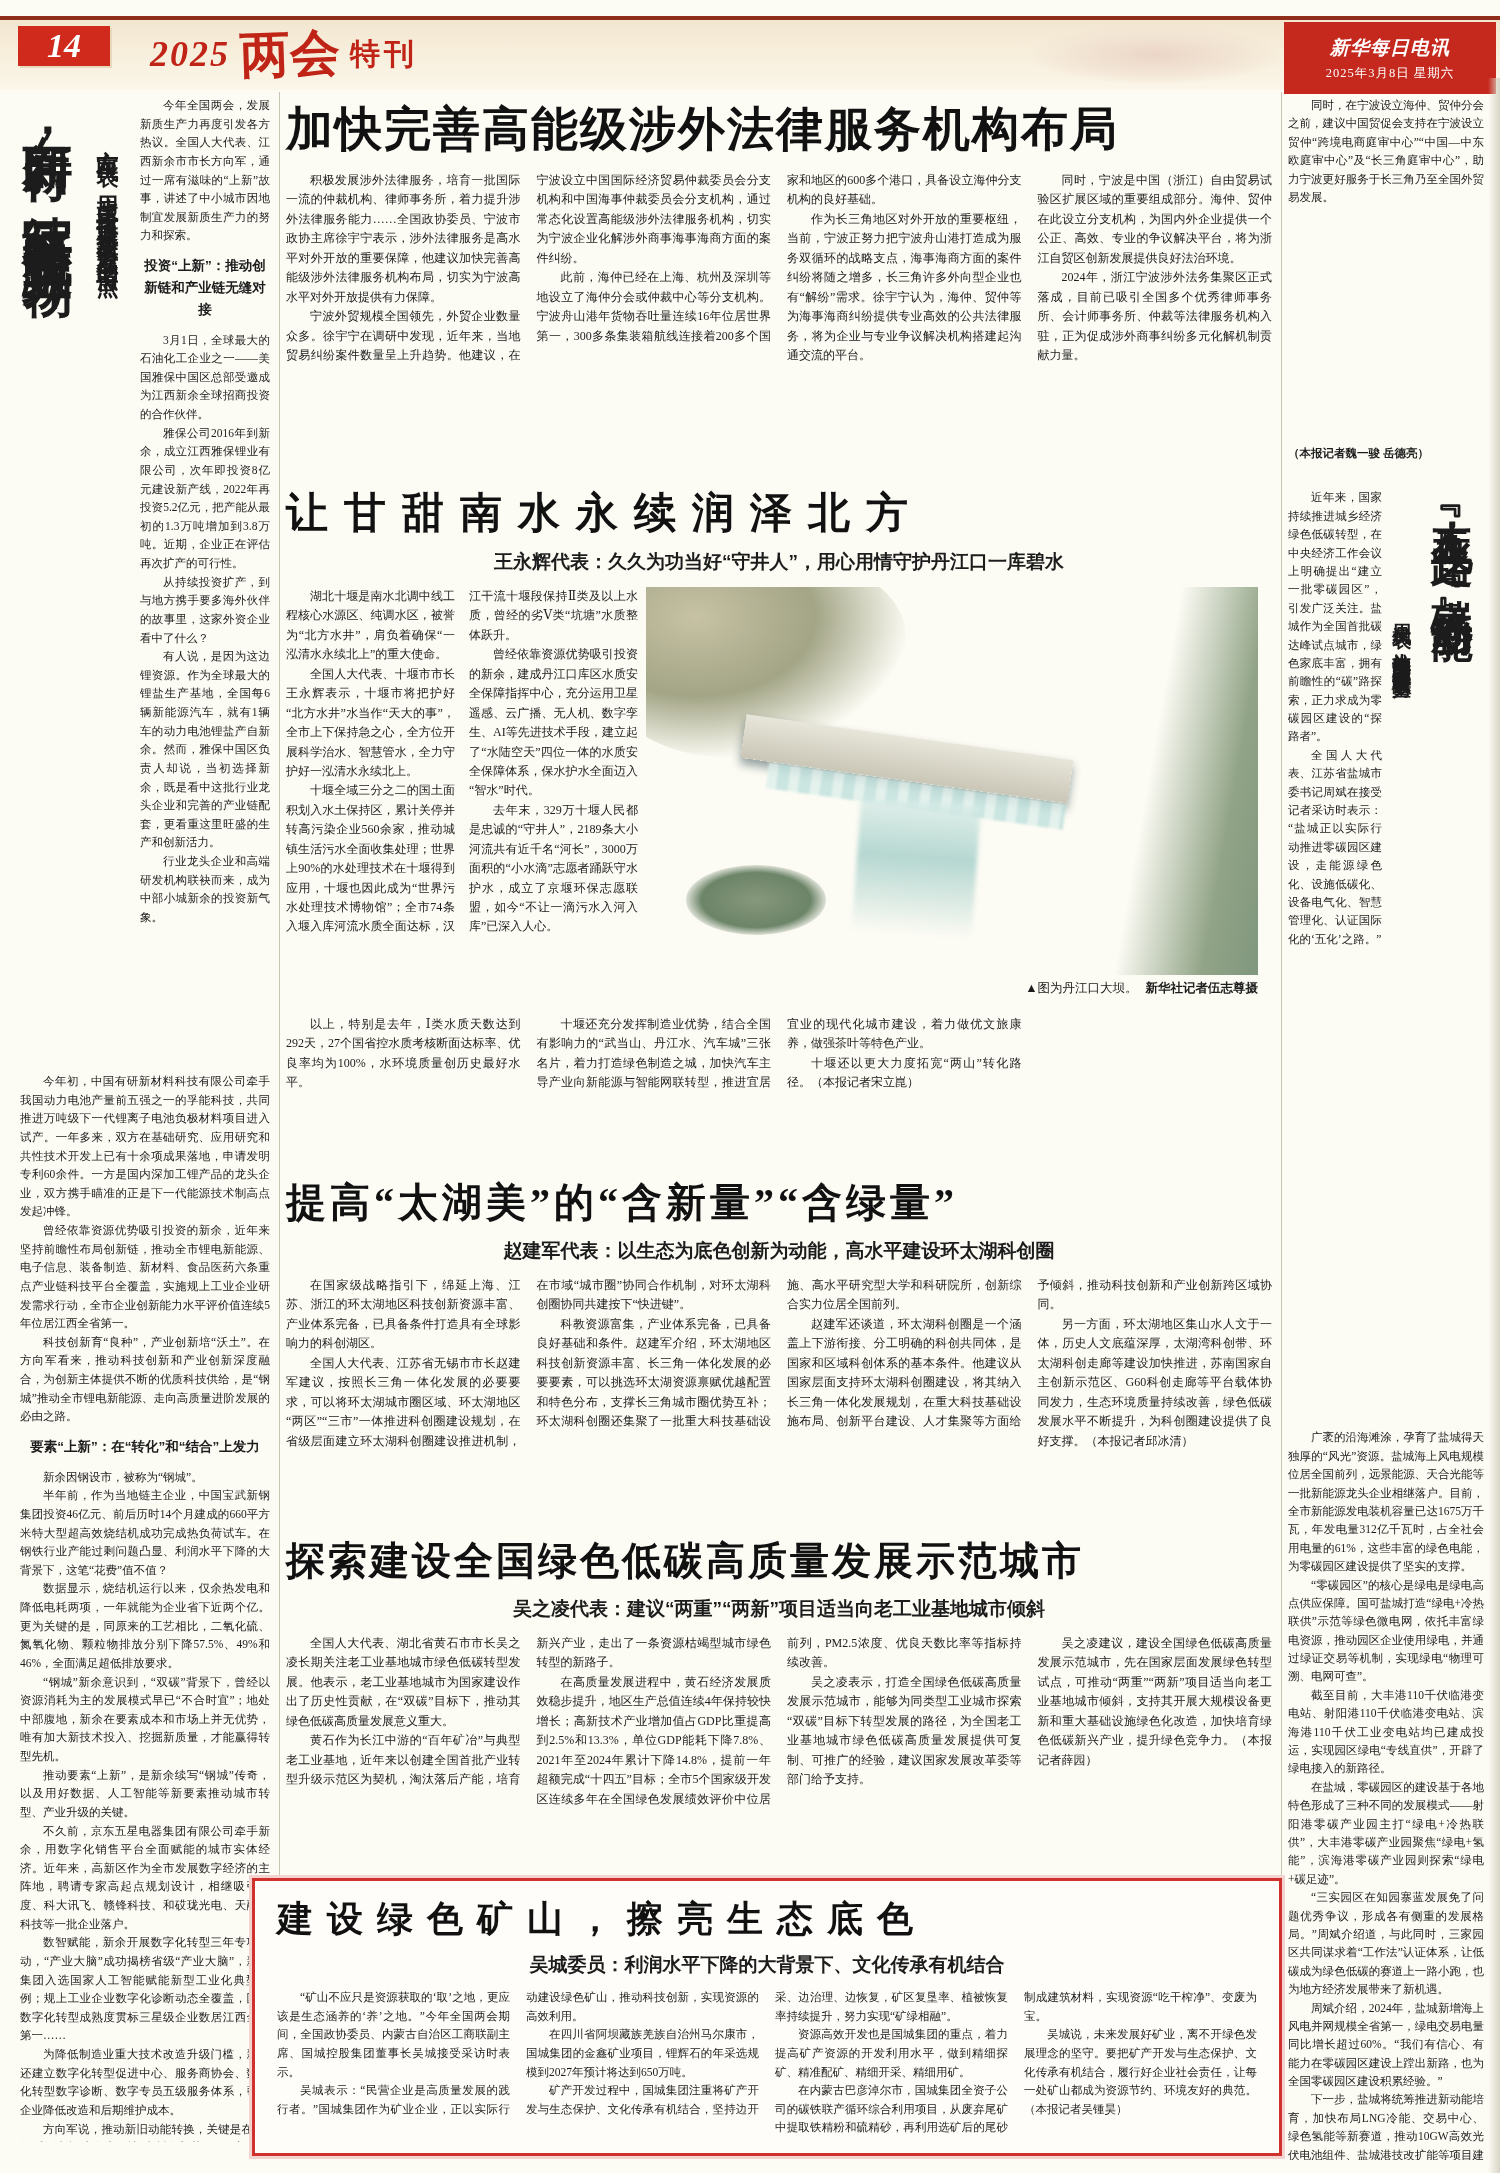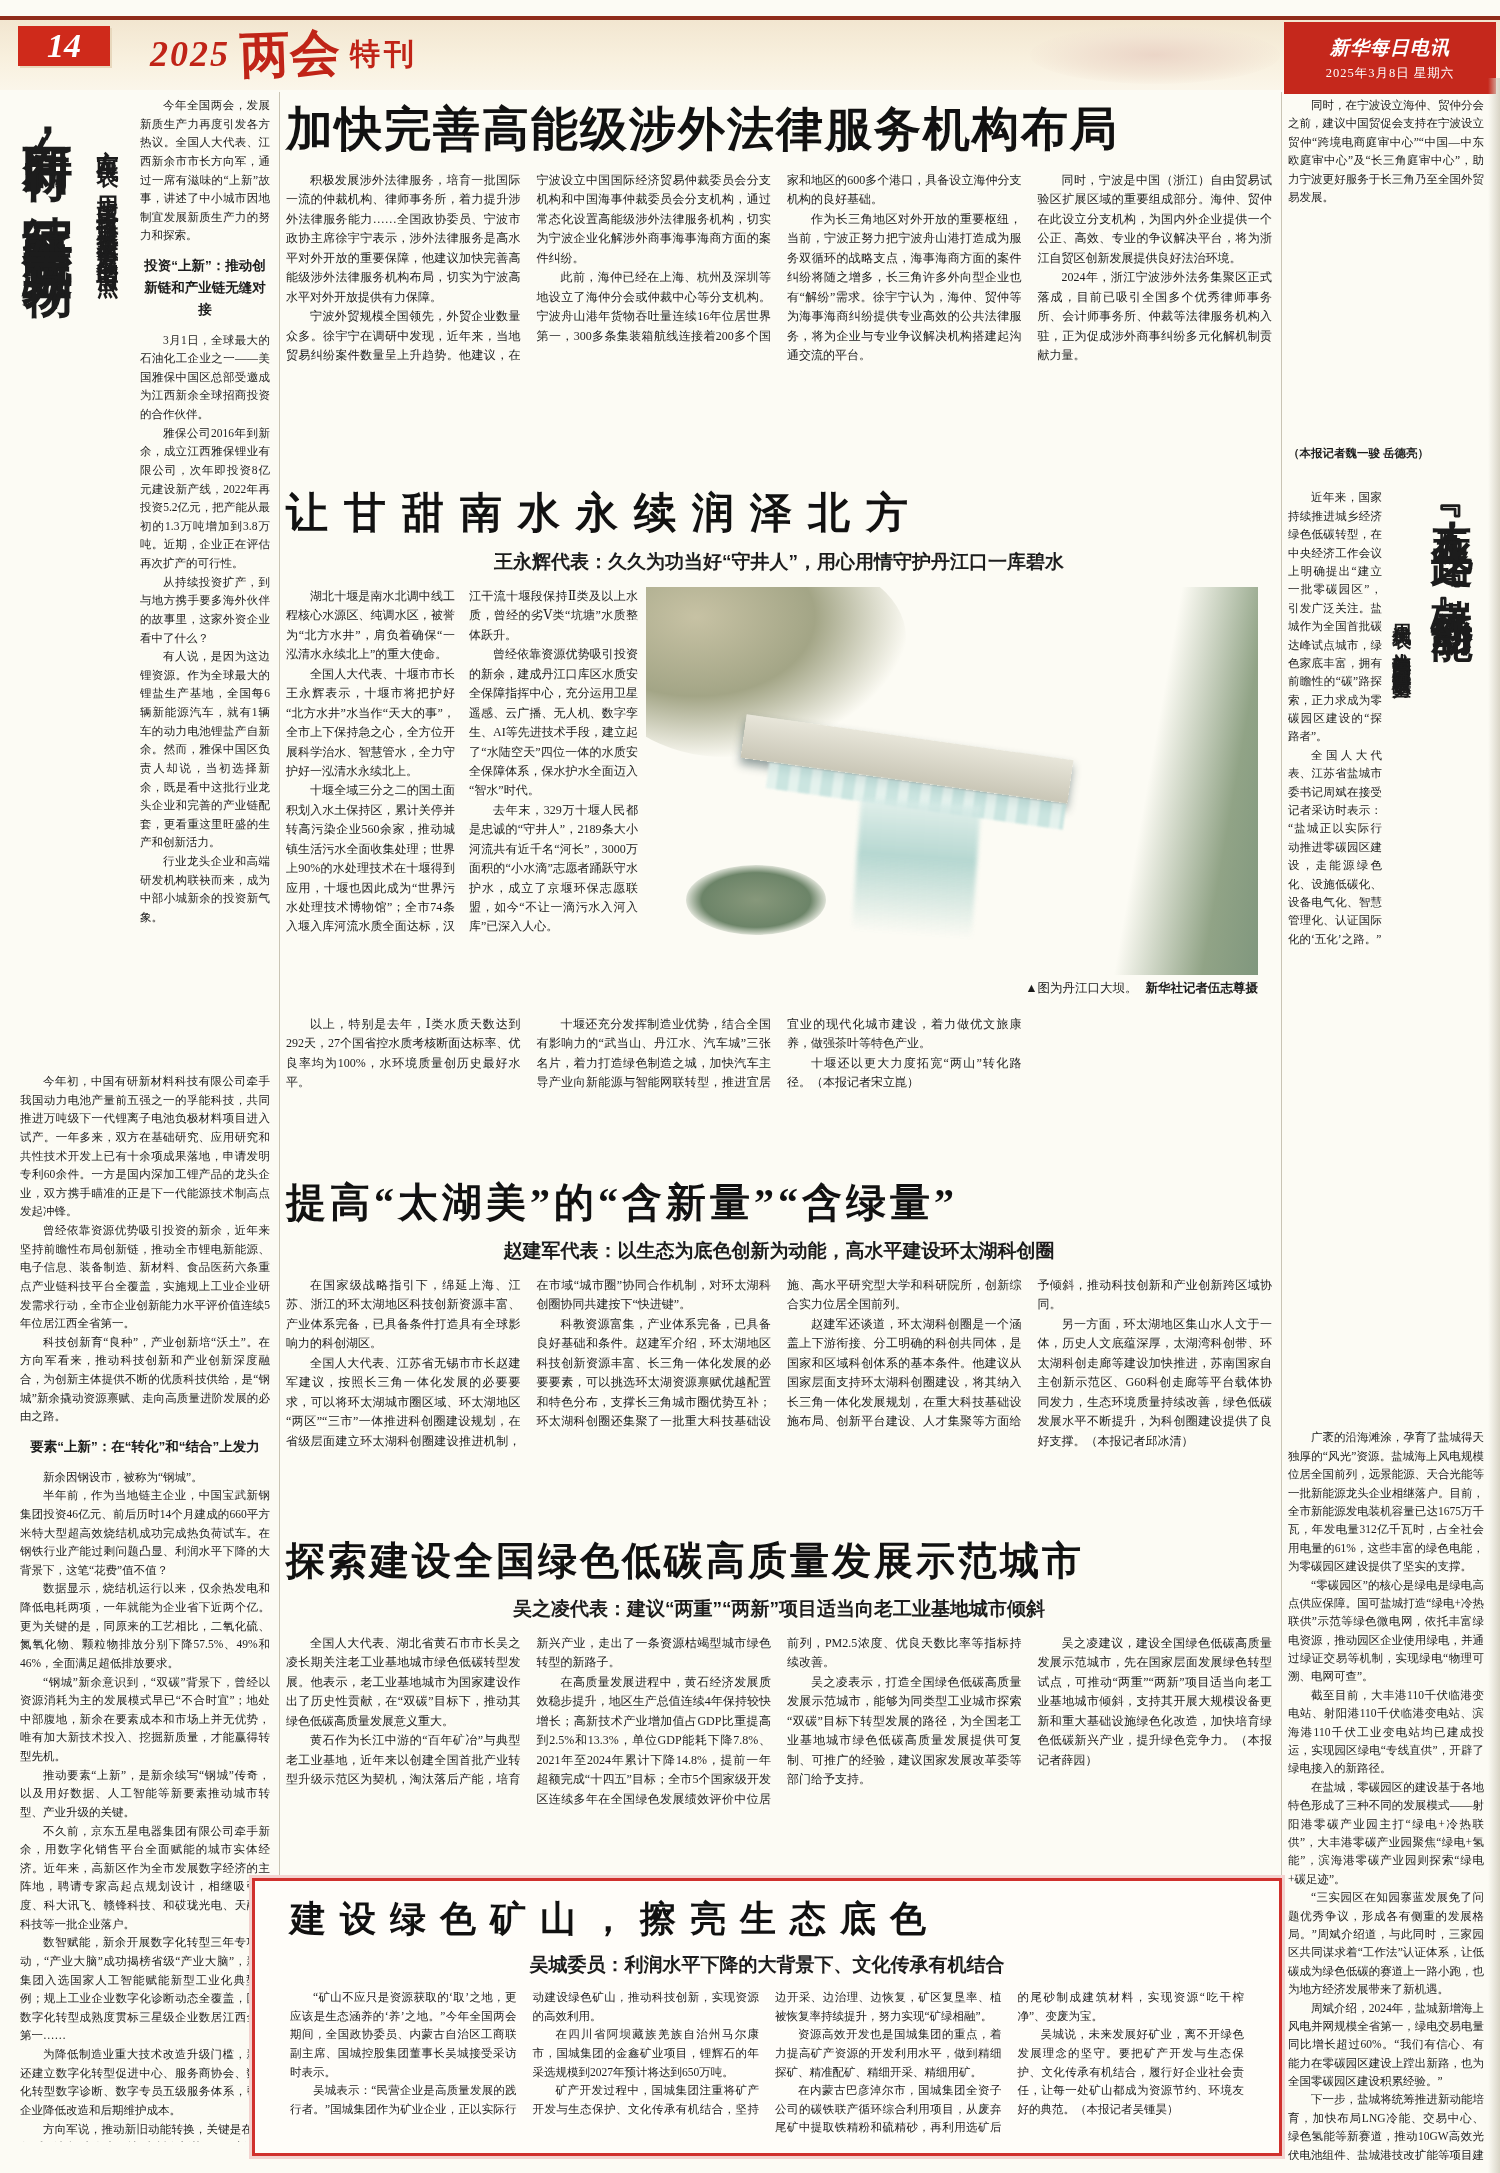--- a/index.html
+++ b/index.html
@@ -64,21 +64,21 @@
      background:repeating-linear-gradient(90deg,#dff0ec 0 10px,#bfe0dc 10px 22px);opacity:.8;filter:blur(1px);}
   .photo .spill{position:absolute;left:210px;top:215px;width:120px;height:140px;transform:rotate(4deg);
      background:linear-gradient(180deg,#d9ece8 0%,#9fccc6 40%,rgba(0,0,0,0) 95%);opacity:.75;filter:blur(2px);}
   .photo .isle{position:absolute;left:40px;bottom:40px;width:140px;height:70px;border-radius:50%;
      background:radial-gradient(ellipse,#87987b 0%,#6c8468 55%,rgba(0,0,0,0) 75%);}
   .photo-caprow{width:612px;display:flex;justify-content:flex-end;gap:8px;font-size:12.5px;margin-top:5px;}
   .photo-caprow .cap{font-family:"Liberation Sans","DejaVu Sans",sans-serif;}
   .photo-caprow .cr{font-weight:bold;font-family:"Liberation Sans","DejaVu Sans",sans-serif;}
   
   .redbox{position:absolute;left:252px;top:1878px;width:1030px;height:278px;background:#fffdf9;
-          border:3px solid #d0312d;box-shadow:0 0 0 3px #f3d3d0;padding:10px 35px 8px;box-sizing:border-box;}
+          border:3px solid #d0312d;box-shadow:0 0 0 3px #f3d3d0;padding:10px 22px 8px;box-sizing:border-box;}
   
   .wh-block{display:flex;gap:8px;height:930px;overflow:hidden;margin-top:26px;}
   .wh-block .txt{flex:1;overflow:hidden;}
   .wh-block .bcol{flex:0 0 30px;padding-top:120px;}
   .wh-block .tcol{flex:0 0 56px;}
   .wh-title{font-size:42px;font-weight:900;line-height:1.12;letter-spacing:4px;}
   .wh-byline{font-size:19px;font-weight:bold;line-height:1.25;letter-spacing:2px;
              font-family:"Liberation Sans","DejaVu Sans",sans-serif;}
   .rail-body{font-size:11.5px;line-height:1.6;text-align:justify;}
   .rail-body p{margin:0;text-indent:2em;}
@@ -117,21 +117,21 @@
           <p>3月1日，全球最大的石油化工企业之一——美国雅保中国区总部受邀成为江西新余全球招商投资的合作伙伴。</p>
           <p>雅保公司2016年到新余，成立江西雅保锂业有限公司，次年即投资8亿元建设新产线，2022年再投资5.2亿元，把产能从最初的1.3万吨增加到3.8万吨。近期，企业正在评估再次扩产的可行性。</p>
           <p>从持续投资扩产，到与地方携手要多海外伙伴的故事里，这家外资企业看中了什么？</p>
           <p>有人说，是因为这边锂资源。作为全球最大的锂盐生产基地，全国每6辆新能源汽车，就有1辆车的动力电池锂盐产自新余。然而，雅保中国区负责人却说，当初选择新余，既是看中这批行业龙头企业和完善的产业链配套，更看重这里旺盛的生产和创新活力。</p>
           <p>行业龙头企业和高端研发机构联袂而来，成为中部小城新余的投资新气象。</p>
         </div>
     </div>
     <div class="xx-bottom body-text" style="font-size:11.5px">
         <p>今年初，中国有研新材料科技有限公司牵手我国动力电池产量前五强之一的孚能科技，共同推进万吨级下一代锂离子电池负极材料项目进入试产。一年多来，双方在基础研究、应用研究和共性技术开发上已有十余项成果落地，申请发明专利60余件。一方是国内深加工锂产品的龙头企业，双方携手瞄准的正是下一代能源技术制高点发起冲锋。</p>
         <p>曾经依靠资源优势吸引投资的新余，近年来坚持前瞻性布局创新链，推动全市锂电新能源、电子信息、装备制造、新材料、食品医药六条重点产业链科技平台全覆盖，实施规上工业企业研发需求行动，全市企业创新能力水平评价值连续5年位居江西全省第一。</p>
-        <p>科技创新育“良种”，产业创新培“沃土”。在方向军看来，推动科技创新和产业创新深度融合，为创新主体提供不断的优质科技供给，是“钢城”新余撬动资源禀赋、走向高质量进阶发展的必由之路。</p>
+        <p>科技创新育“良种”，产业创新培“沃土”。在方向军看来，推动科技创新和产业创新深度融合，为创新主体提供不断的优质科技供给，是“钢城”推动全市锂电新能源、走向高质量进阶发展的必由之路。</p>
         <p class="sub">要素“上新”：在“转化”和“结合”上发力</p>
         <p>新余因钢设市，被称为“钢城”。</p>
         <p>半年前，作为当地链主企业，中国宝武新钢集团投资46亿元、前后历时14个月建成的660平方米特大型超高效烧结机成功完成热负荷试车。在钢铁行业产能过剩问题凸显、利润水平下降的大背景下，这笔“花费”值不值？</p>
         <p>数据显示，烧结机运行以来，仅余热发电和降低电耗两项，一年就能为企业省下近两个亿。更为关键的是，同原来的工艺相比，二氧化硫、氮氧化物、颗粒物排放分别下降57.5%、49%和46%，全面满足超低排放要求。</p>
         <p>“钢城”新余意识到，“双碳”背景下，曾经以资源消耗为主的发展模式早已“不合时宜”；地处中部腹地，新余在要素成本和市场上并无优势，唯有加大新技术投入、挖掘新质量，才能赢得转型先机。</p>
         <p>推动要素“上新”，是新余续写“钢城”传奇，以及用好数据、人工智能等新要素推动城市转型、产业升级的关键。</p>
         <p>不久前，京东五星电器集团有限公司牵手新余，用数字化销售平台全面赋能的城市实体经济。近年来，高新区作为全市发展数字经济的主阵地，聘请专家高起点规划设计，相继吸引百度、科大讯飞、赣锋科技、和砹珑光电、天融信科技等一批企业落户。</p>
         <p>数智赋能，新余开展数字化转型三年专项行动，“产业大脑”成功揭榜省级“产业大脑”，新钢集团入选国家人工智能赋能新型工业化典型案例；规上工业企业数字化诊断动态全覆盖，国家数字化转型成熟度贯标三星级企业数居江西全省第一……</p>
         <p>为降低制造业重大技术改造升级门槛，新余还建立数字化转型促进中心、服务商协会、数字化转型数字诊断、数字专员五级服务体系，帮助企业降低改造和后期维护成本。</p>
         <p>方向军说，推动新旧动能转换，关键是在“转化”和“结合”上发力，让“老树发新芽”，使“新竹节节高”。</p>

